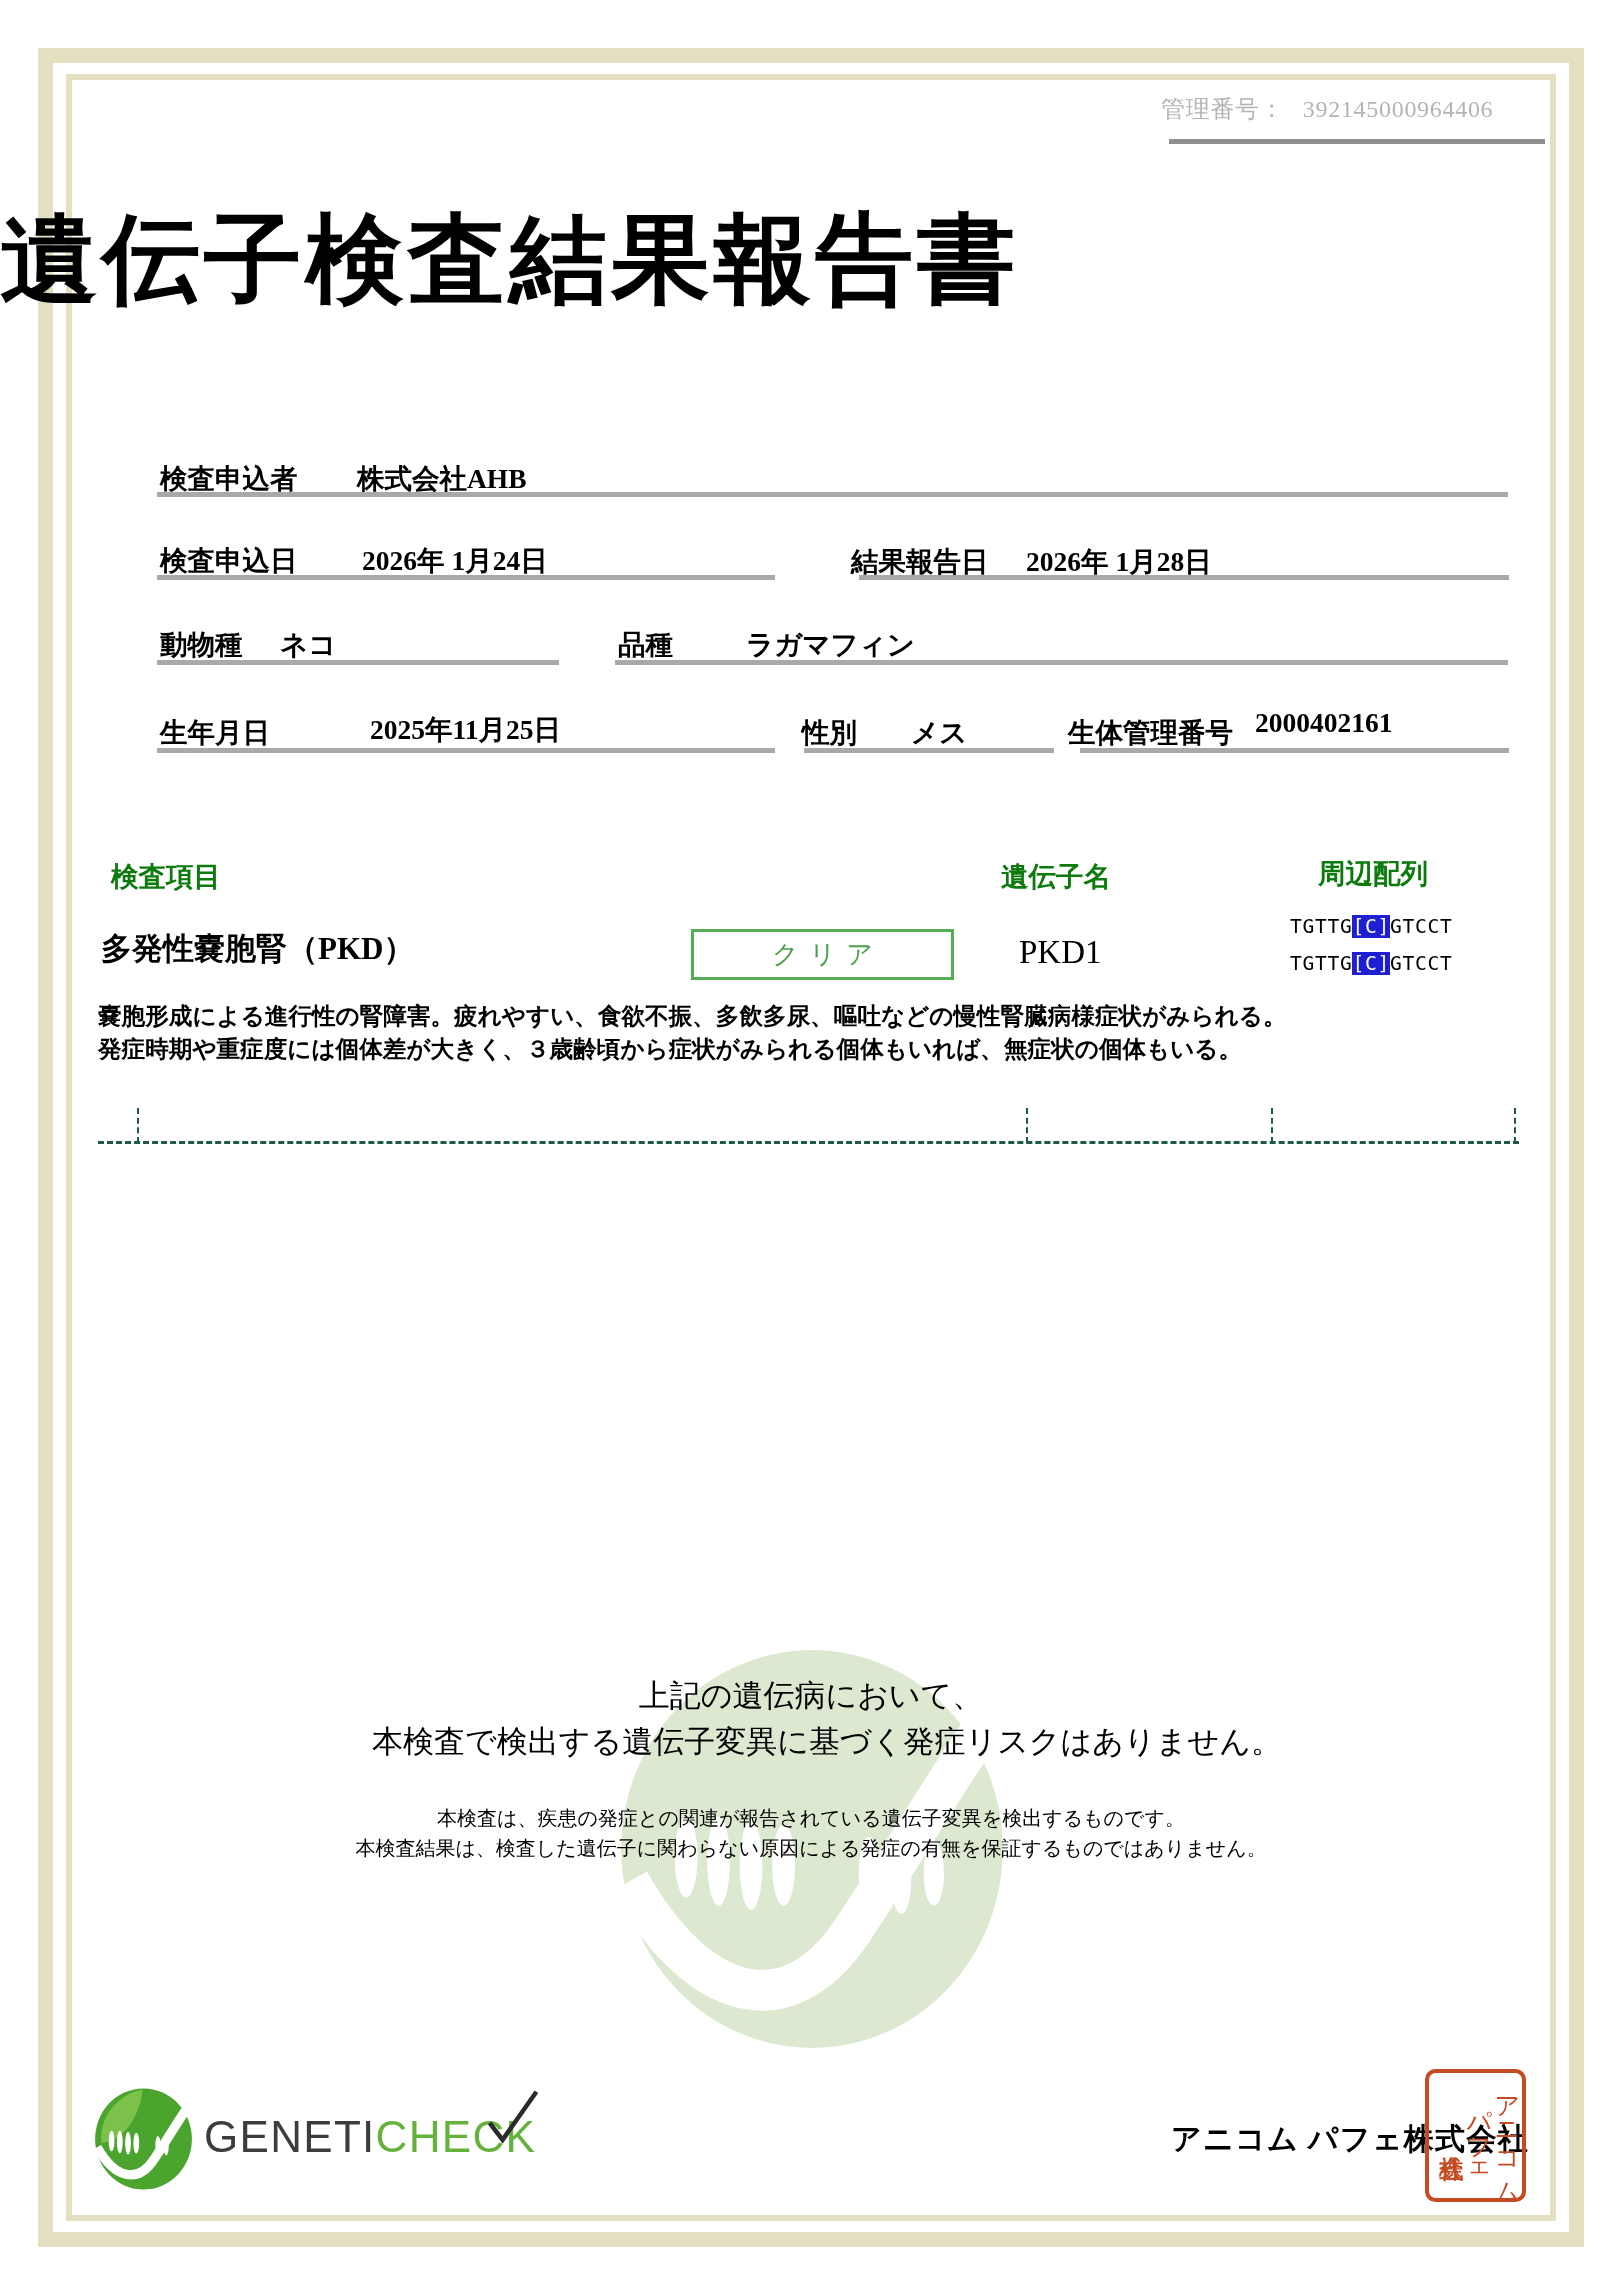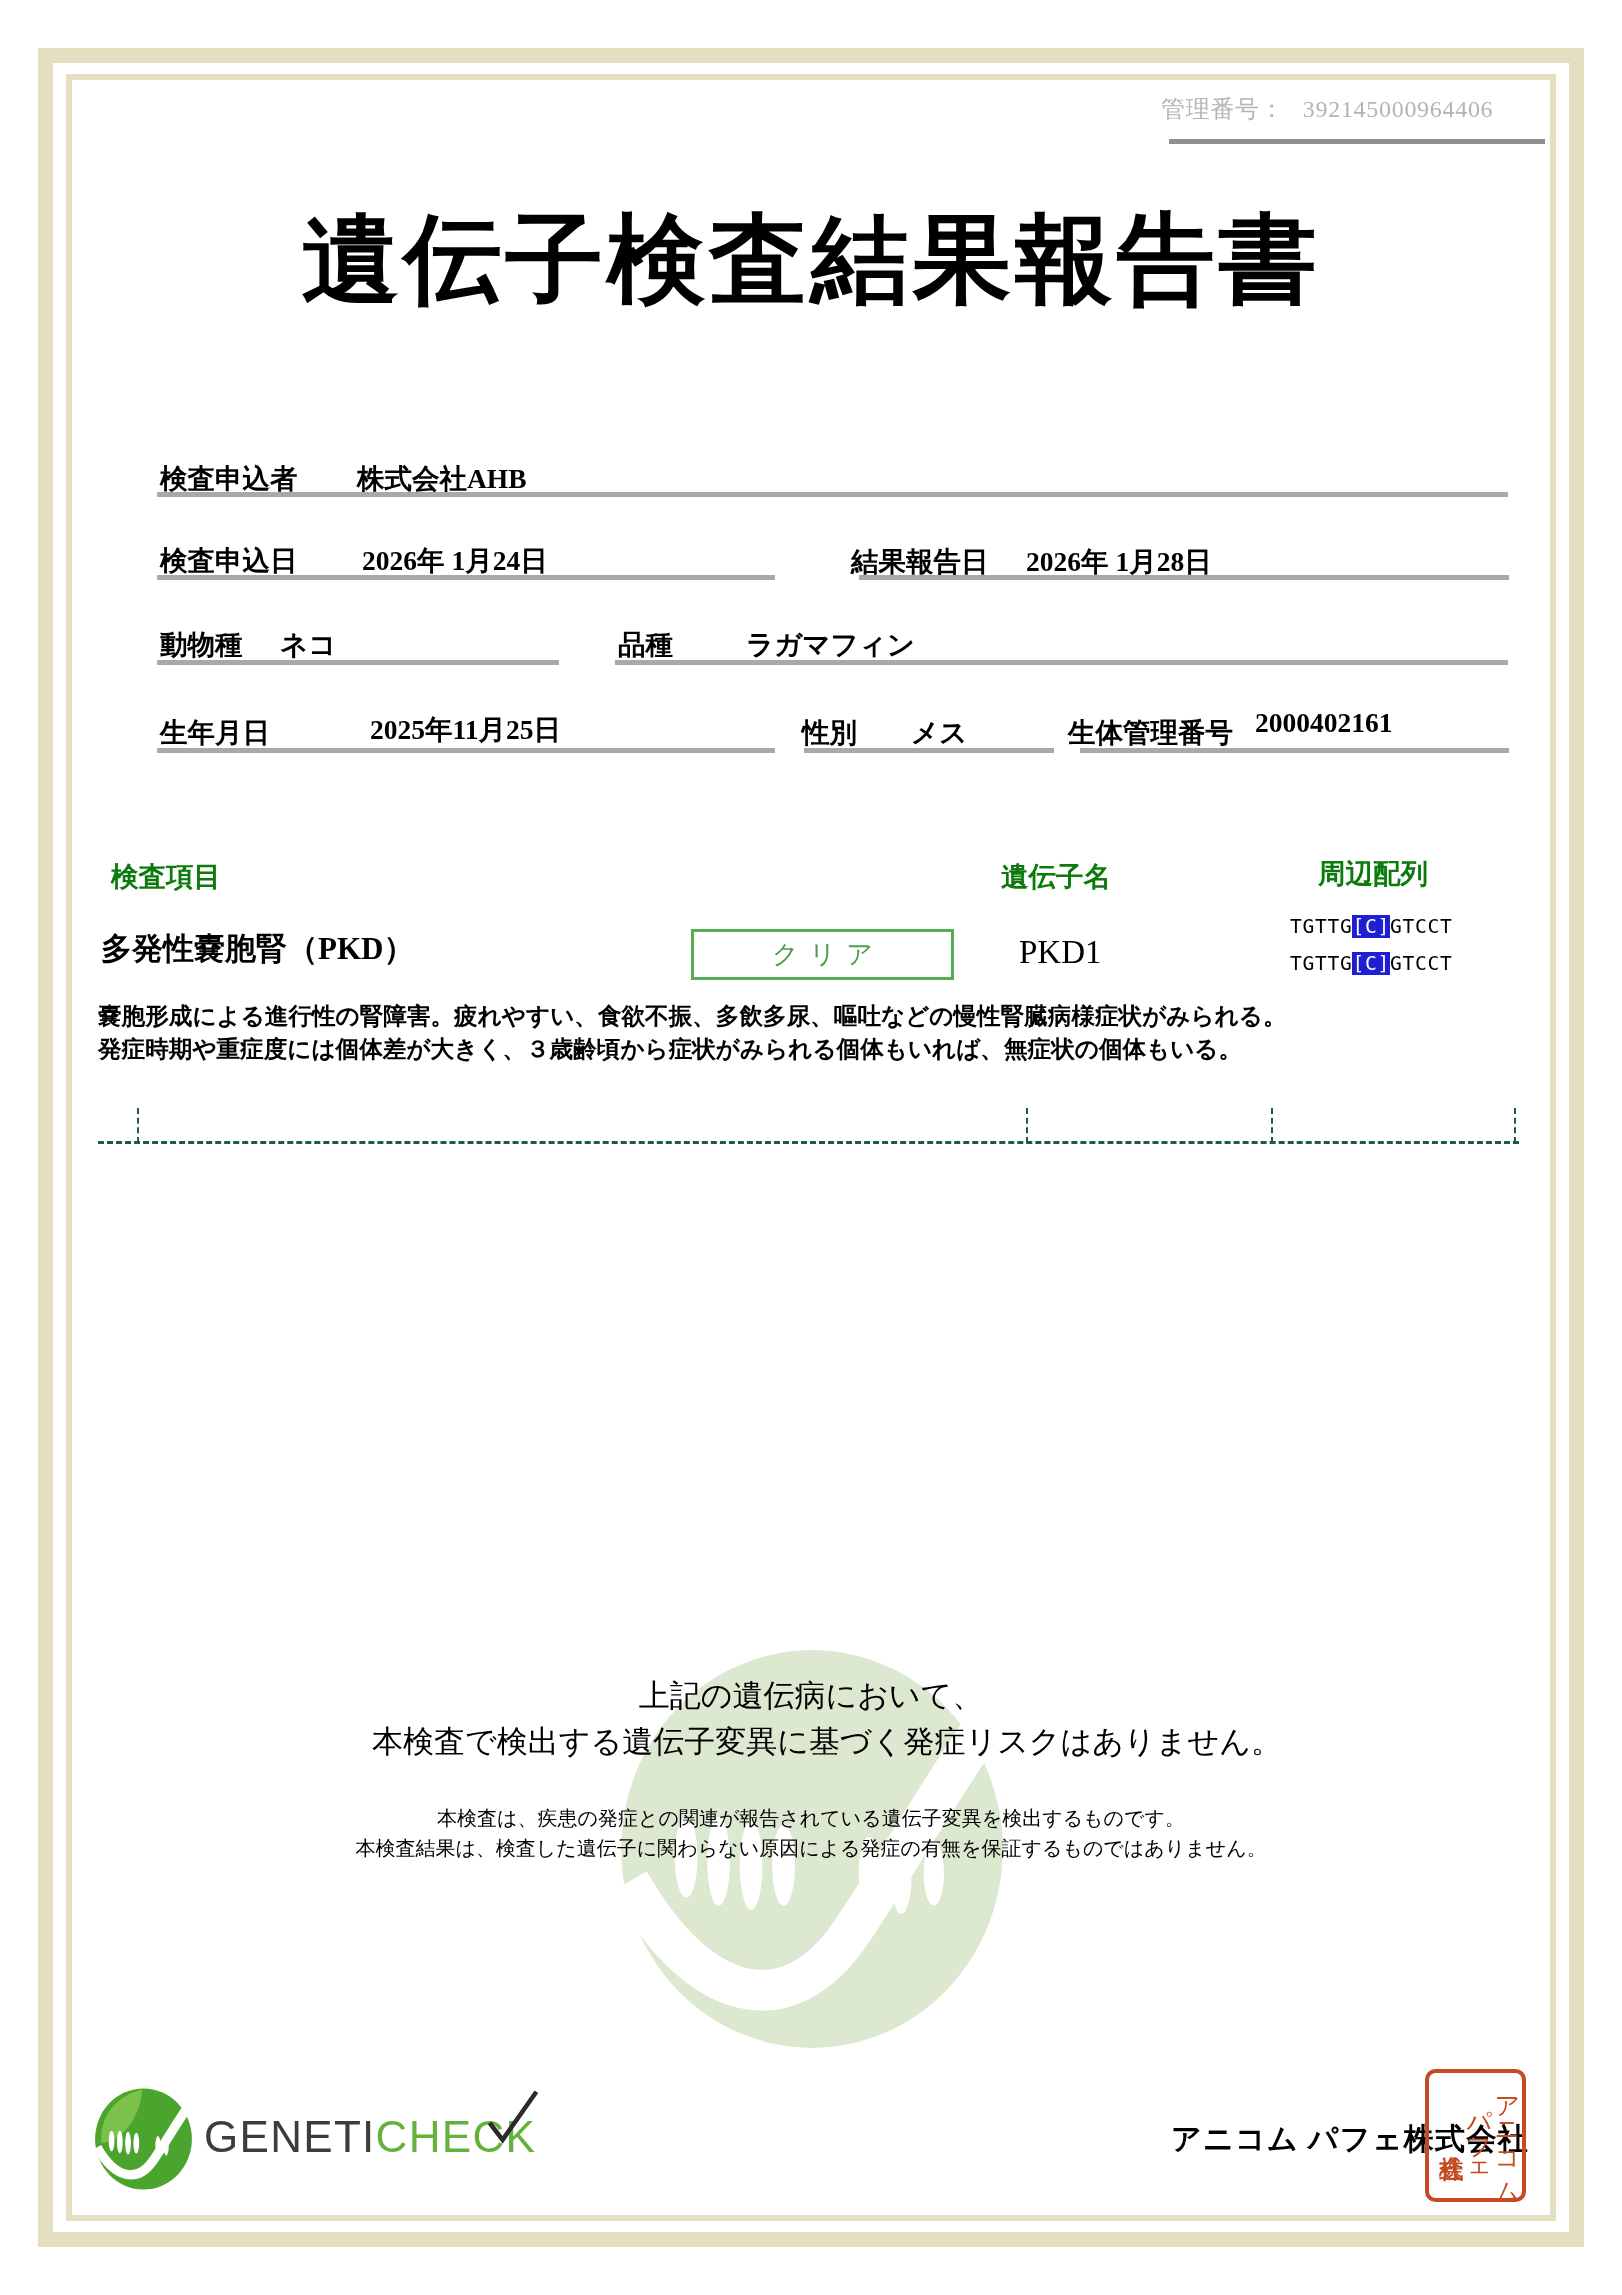--- a/index.html
+++ b/index.html
@@ -12,21 +12,21 @@
 
   
   .frame-outer{position:absolute;left:38px;top:48px;right:38px;bottom:48px;border:15px solid var(--border-tan,#e5dfc2);}
   .frame-inner{position:absolute;left:66px;top:74px;right:66px;bottom:74px;border:6.5px solid var(--border-tan,#e5dfc2);}
 
   
   .mgmt{top:93px;left:1161px;width:393px;font-size:24px;color:#b4b4b4;letter-spacing:0.7px;}
   .mgmt .num{margin-left:18.3px;}
   .mgmt-line{top:139px;left:1169px;width:376px;height:5.2px;background:#909090;}
 
-  .title{top:195px;left:0;width:100%;text-align:center;font-size:98px;font-weight:bold;letter-spacing:3.9px;position:absolute;white-space:nowrap;}
+  .title{top:195px;left:0;width:100%;text-align:left;font-size:98px;font-weight:bold;letter-spacing:3.9px;position:absolute;white-space:nowrap;}
 
   .lab{font-size:27.5px;font-weight:bold;}
   .val{font-size:27.5px;font-weight:bold;}
   .ul{position:absolute;height:4.6px;background:var(--line-gray,#a9a9a9);}
 
   .h-green{font-size:27.5px;font-weight:bold;color:var(--green-header,#0c7a0c);}
   .disease{top:928px;left:101px;font-size:31px;font-weight:bold;}
   .clear-box{top:929px;left:691px;width:263px;height:51px;border:3.3px solid var(--clear-border,#53ad53);
              display:flex;align-items:center;justify-content:center;}
   .clear-box span{color:var(--clear-text,#4aa04a);font-size:26px;letter-spacing:10.5px;padding-left:10.5px;}

